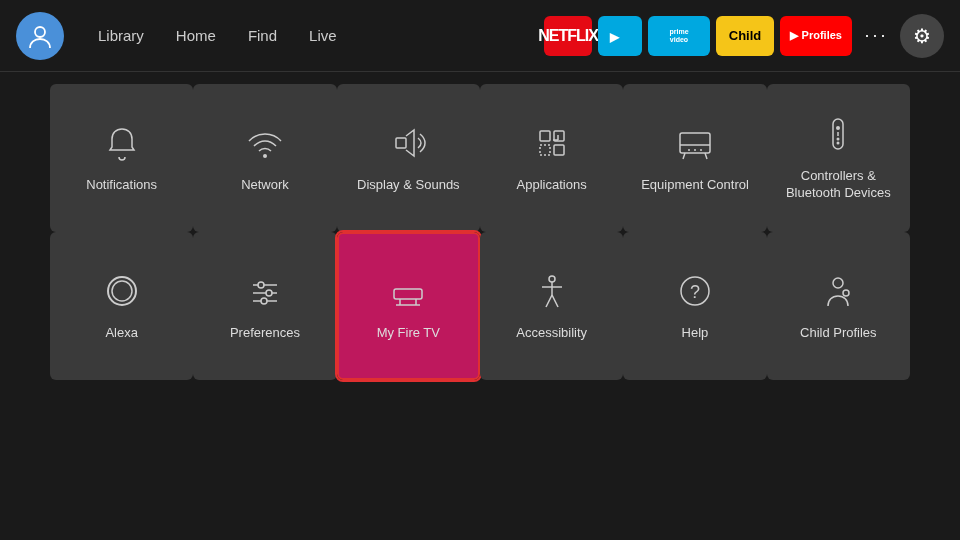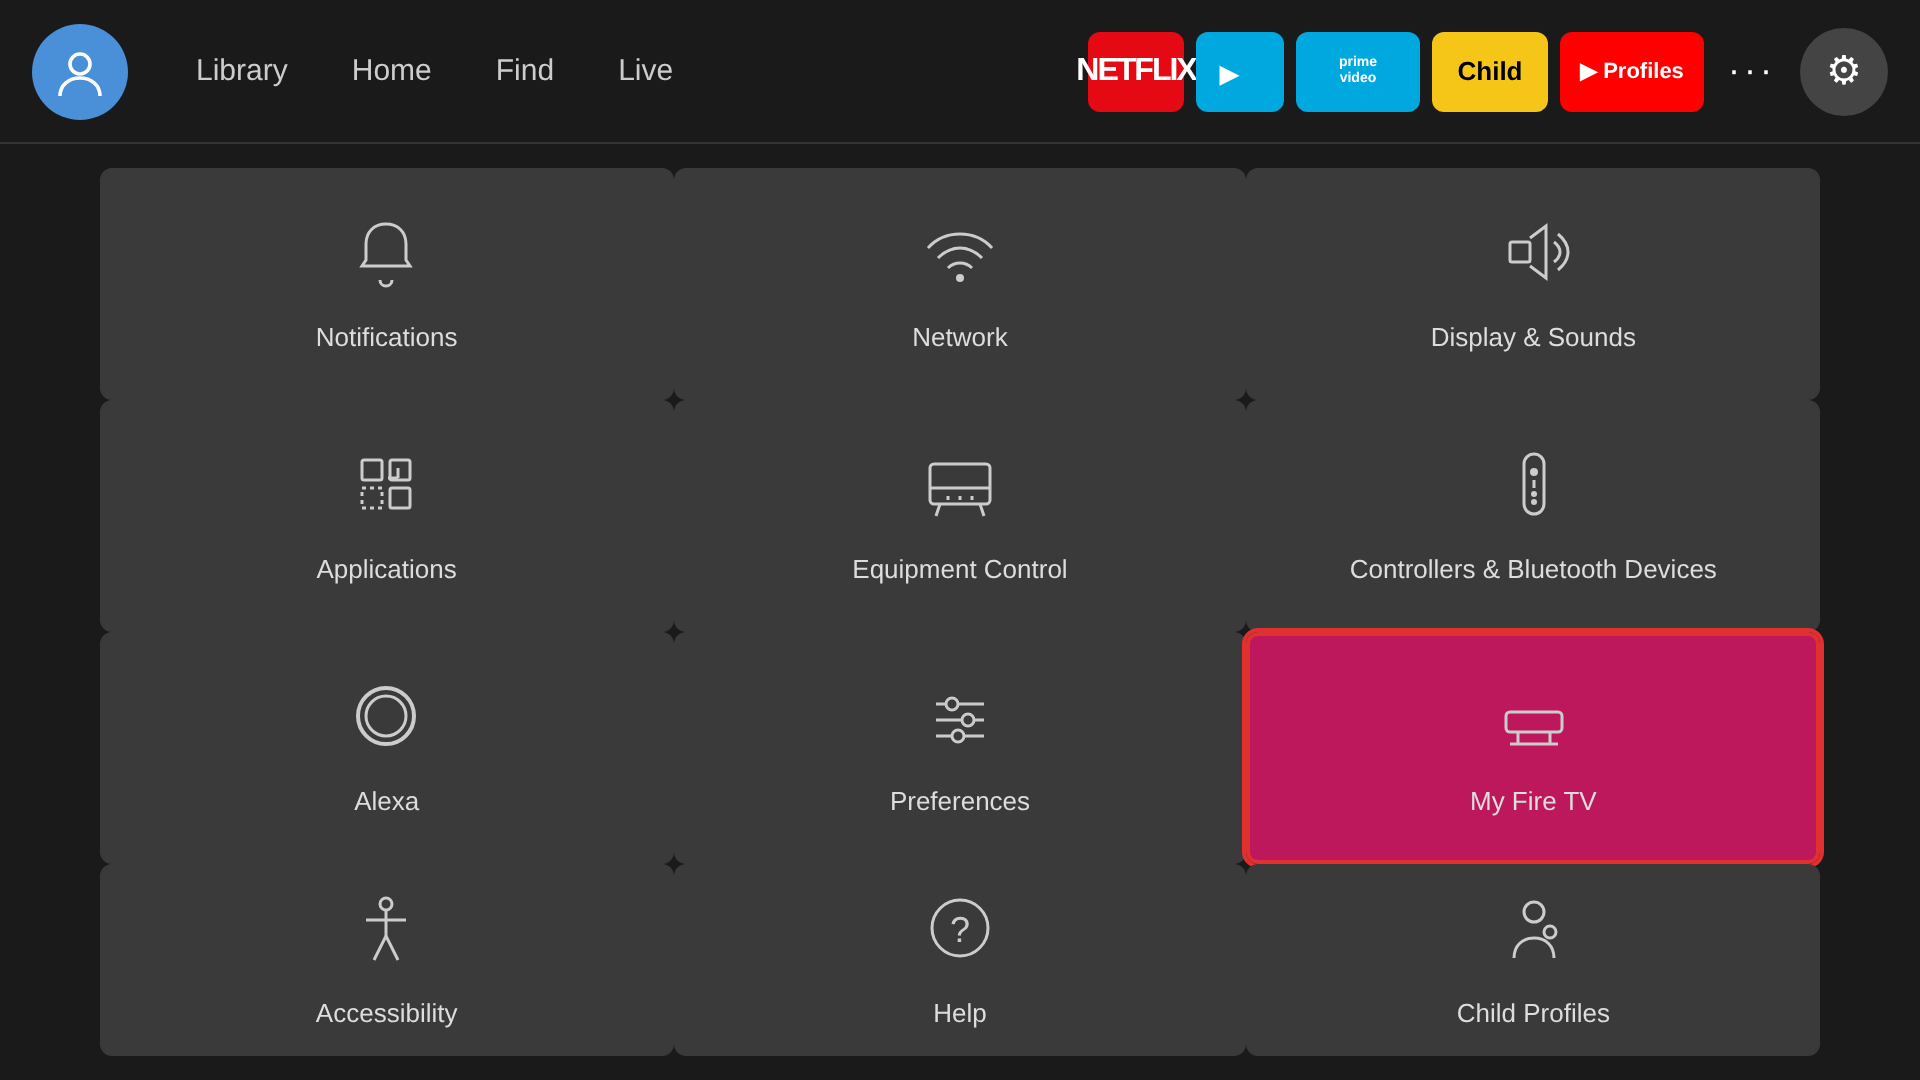--- a/index.html
+++ b/index.html
@@ -91,21 +91,21 @@
       align-items: center;
       justify-content: center;
       cursor: pointer;
       font-size: 20px;
     }
 
     
     .main-content {
       padding: 12px 50px;
       display: grid;
-      grid-template-columns: repeat(3, 1fr);
+      grid-template-columns: repeat(6, 1fr);
       grid-template-rows: repeat(3, 1fr);
       gap: 0;
       height: calc(540px - 72px);
     }
 
     .grid-item {
       background: #3a3a3a;
       border-radius: 6px;
       display: flex;
       flex-direction: column;

